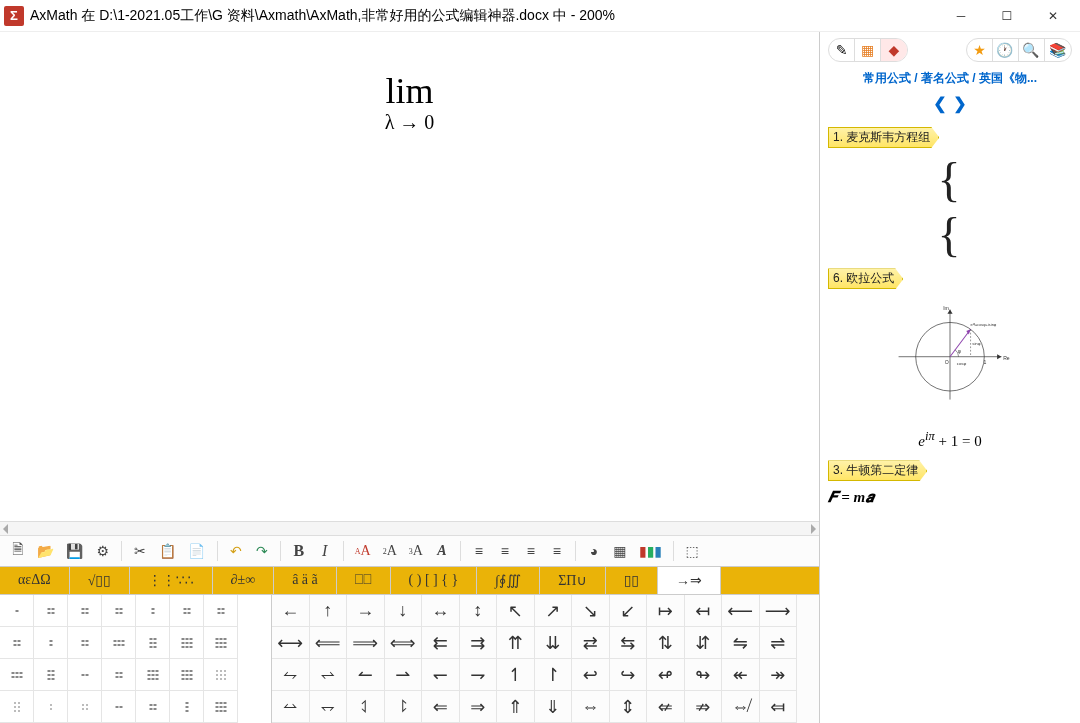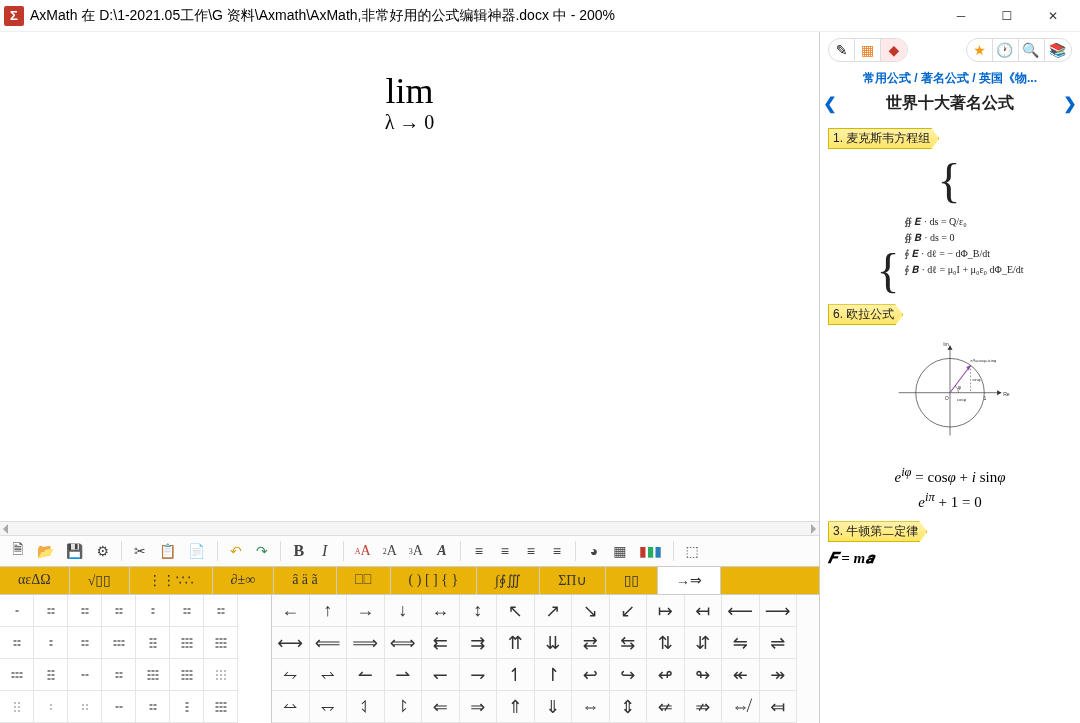--- a/index.html
+++ b/index.html
@@ -458,32 +458,30 @@
     </div>
 
     <div class="breadcrumb">
       <span>常用公式</span> /
       <span>著名公式</span> /
       <span>英国《物...</span>
     </div>
 
     <div class="panel-title">
       <div class="nav">❮</div>
-      <div class="txt">世界十大著名公式</div>
       <div class="nav">❯</div>
     </div>
 
     <div class="panel-body">
       <div class="section-label">1. 麦克斯韦方程组</div>
       <div class="eq-img">
         <span class="brace">{</span>
       </div>
       <div class="eq-img">
         <span class="brace">{</span>
-        <span class="eq-small" id="maxwell-int"><div>∯ 𝑬 · ds = Q/ε₀</div><div>∯ 𝑩 · ds = 0</div><div>∮ 𝑬 · dℓ = − dΦ_B/dt</div><div>∮ 𝑩 · dℓ = μ₀I + μ₀ε₀ dΦ_E/dt</div></span>
       </div>
 
       <div class="section-label">6. 欧拉公式</div>
       <div class="circle-diagram">
         <svg width="120" height="120" viewBox="-70 -60 140 130">
           <line x1="-60" y1="0" x2="60" y2="0" stroke="#333" stroke-width="0.8"></line>
           <polygon points="60,0 55,-3 55,3" fill="#333"></polygon>
           <line x1="0" y1="50" x2="0" y2="-55" stroke="#333" stroke-width="0.8"></line>
           <polygon points="0,-55 -3,-50 3,-50" fill="#333"></polygon>
           <circle cx="0" cy="0" r="40" fill="none" stroke="#333" stroke-width="0.8"></circle>
@@ -494,20 +492,19 @@
           <text x="62" y="4" font-size="6" fill="#333">Re</text>
           <text x="-8" y="-55" font-size="6" fill="#333">Im</text>
           <text x="-6" y="8" font-size="6" fill="#333">O</text>
           <text x="39" y="9" font-size="6" fill="#333">1</text>
           <text x="9" y="-4" font-size="6" fill="#333">φ</text>
           <text x="8" y="10" font-size="5" fill="#333">cosφ</text>
           <text x="26" y="-14" font-size="5" fill="#333">sinφ</text>
           <text x="24" y="-36" font-size="4.5" fill="#333">eⁱᵠ=cosφ+isinφ</text>
         </svg>
       </div>
-      <div class="euler-eq"><i>e</i><sup><i>iφ</i></sup> = cos<i>φ</i> + <i>i</i> sin<i>φ</i></div>
       <div class="euler-eq"><i>e</i><sup><i>iπ</i></sup> + 1 = 0</div>
 
       <div class="section-label">3. 牛顿第二定律</div>
       <div class="newton-eq">𝑭 = m𝒂</div>
     </div>
   </div>
 </div>
 
 </body></html>

